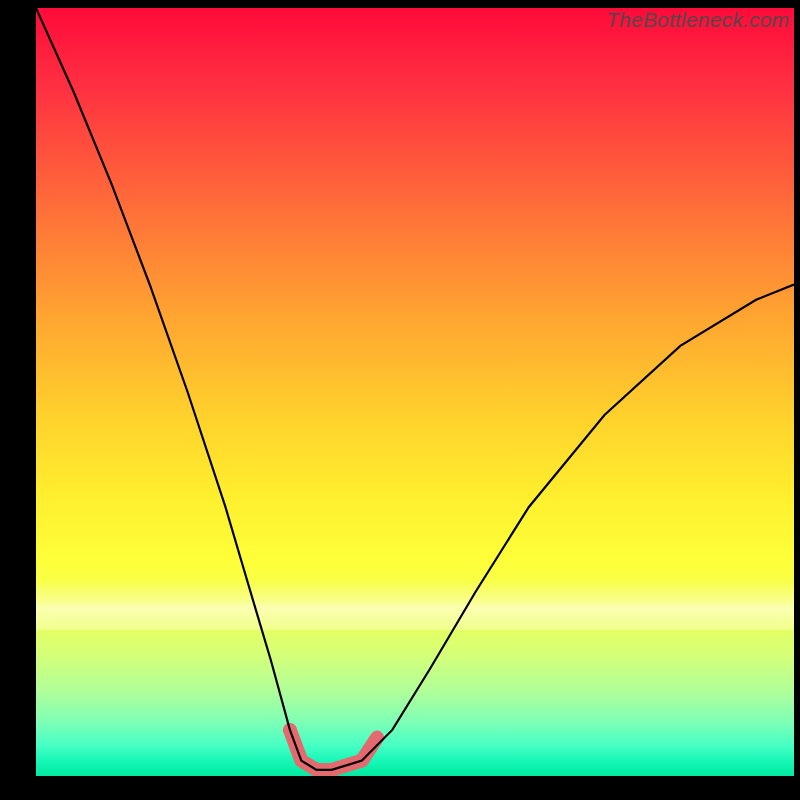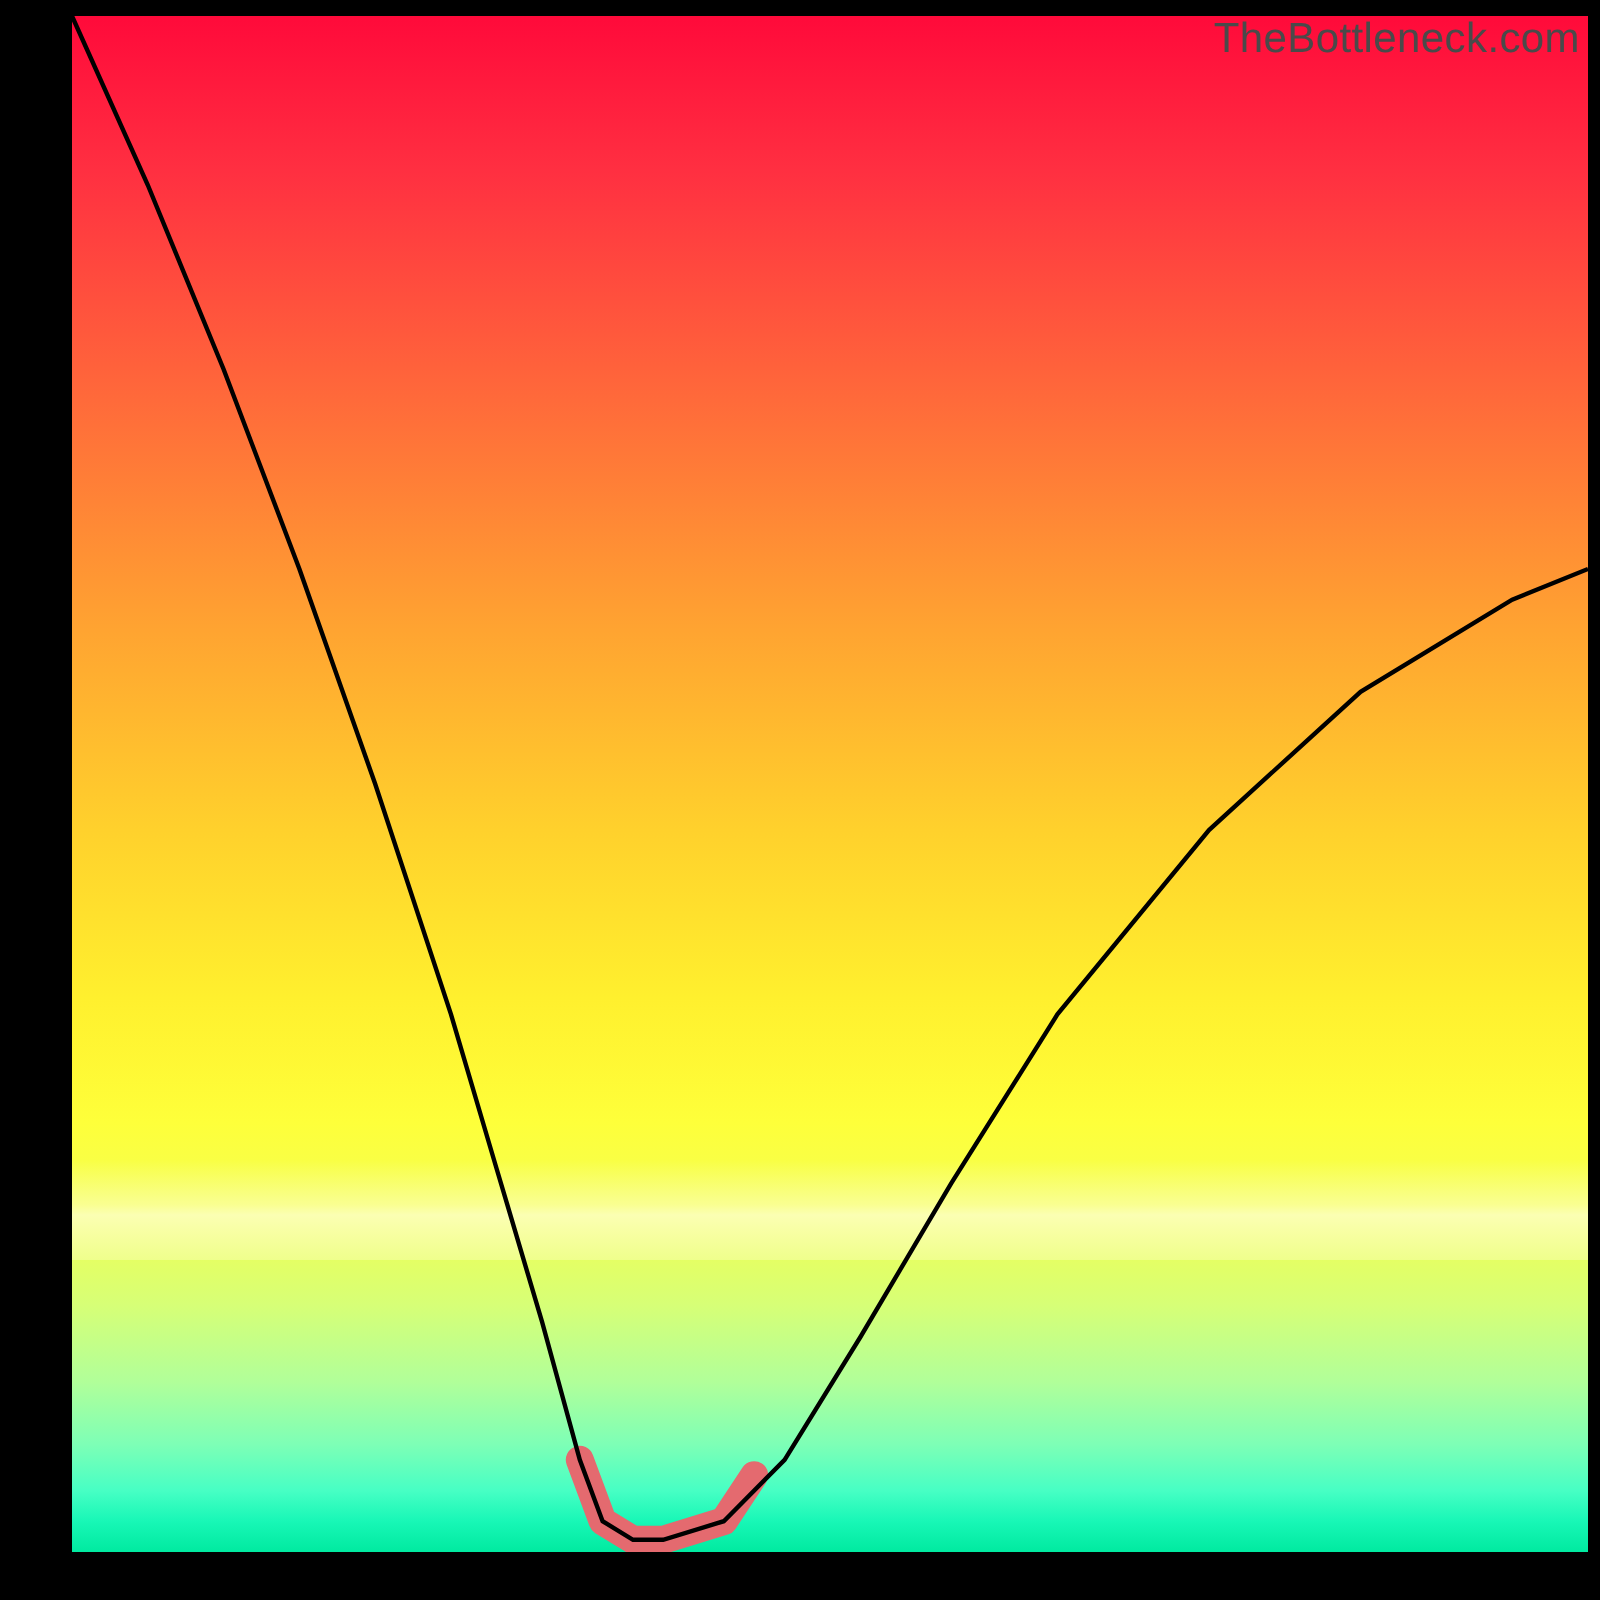--- a/index.html
+++ b/index.html
@@ -66,20 +66,21 @@
     inset: 0;
   }
   .watermark {
     position: absolute;
     top: 8px;
     right: 10px;
     color: #4a4a4a;
     font-size: 21px;
     letter-spacing: 0.2px;
     font-weight: 500;
+    font-style: italic;
   }
   
   .notch {
     stroke: #e46a6f;
     stroke-width: 14;
     stroke-linecap: round;
     stroke-linejoin: round;
     fill: none;
   }
   .mainline {

